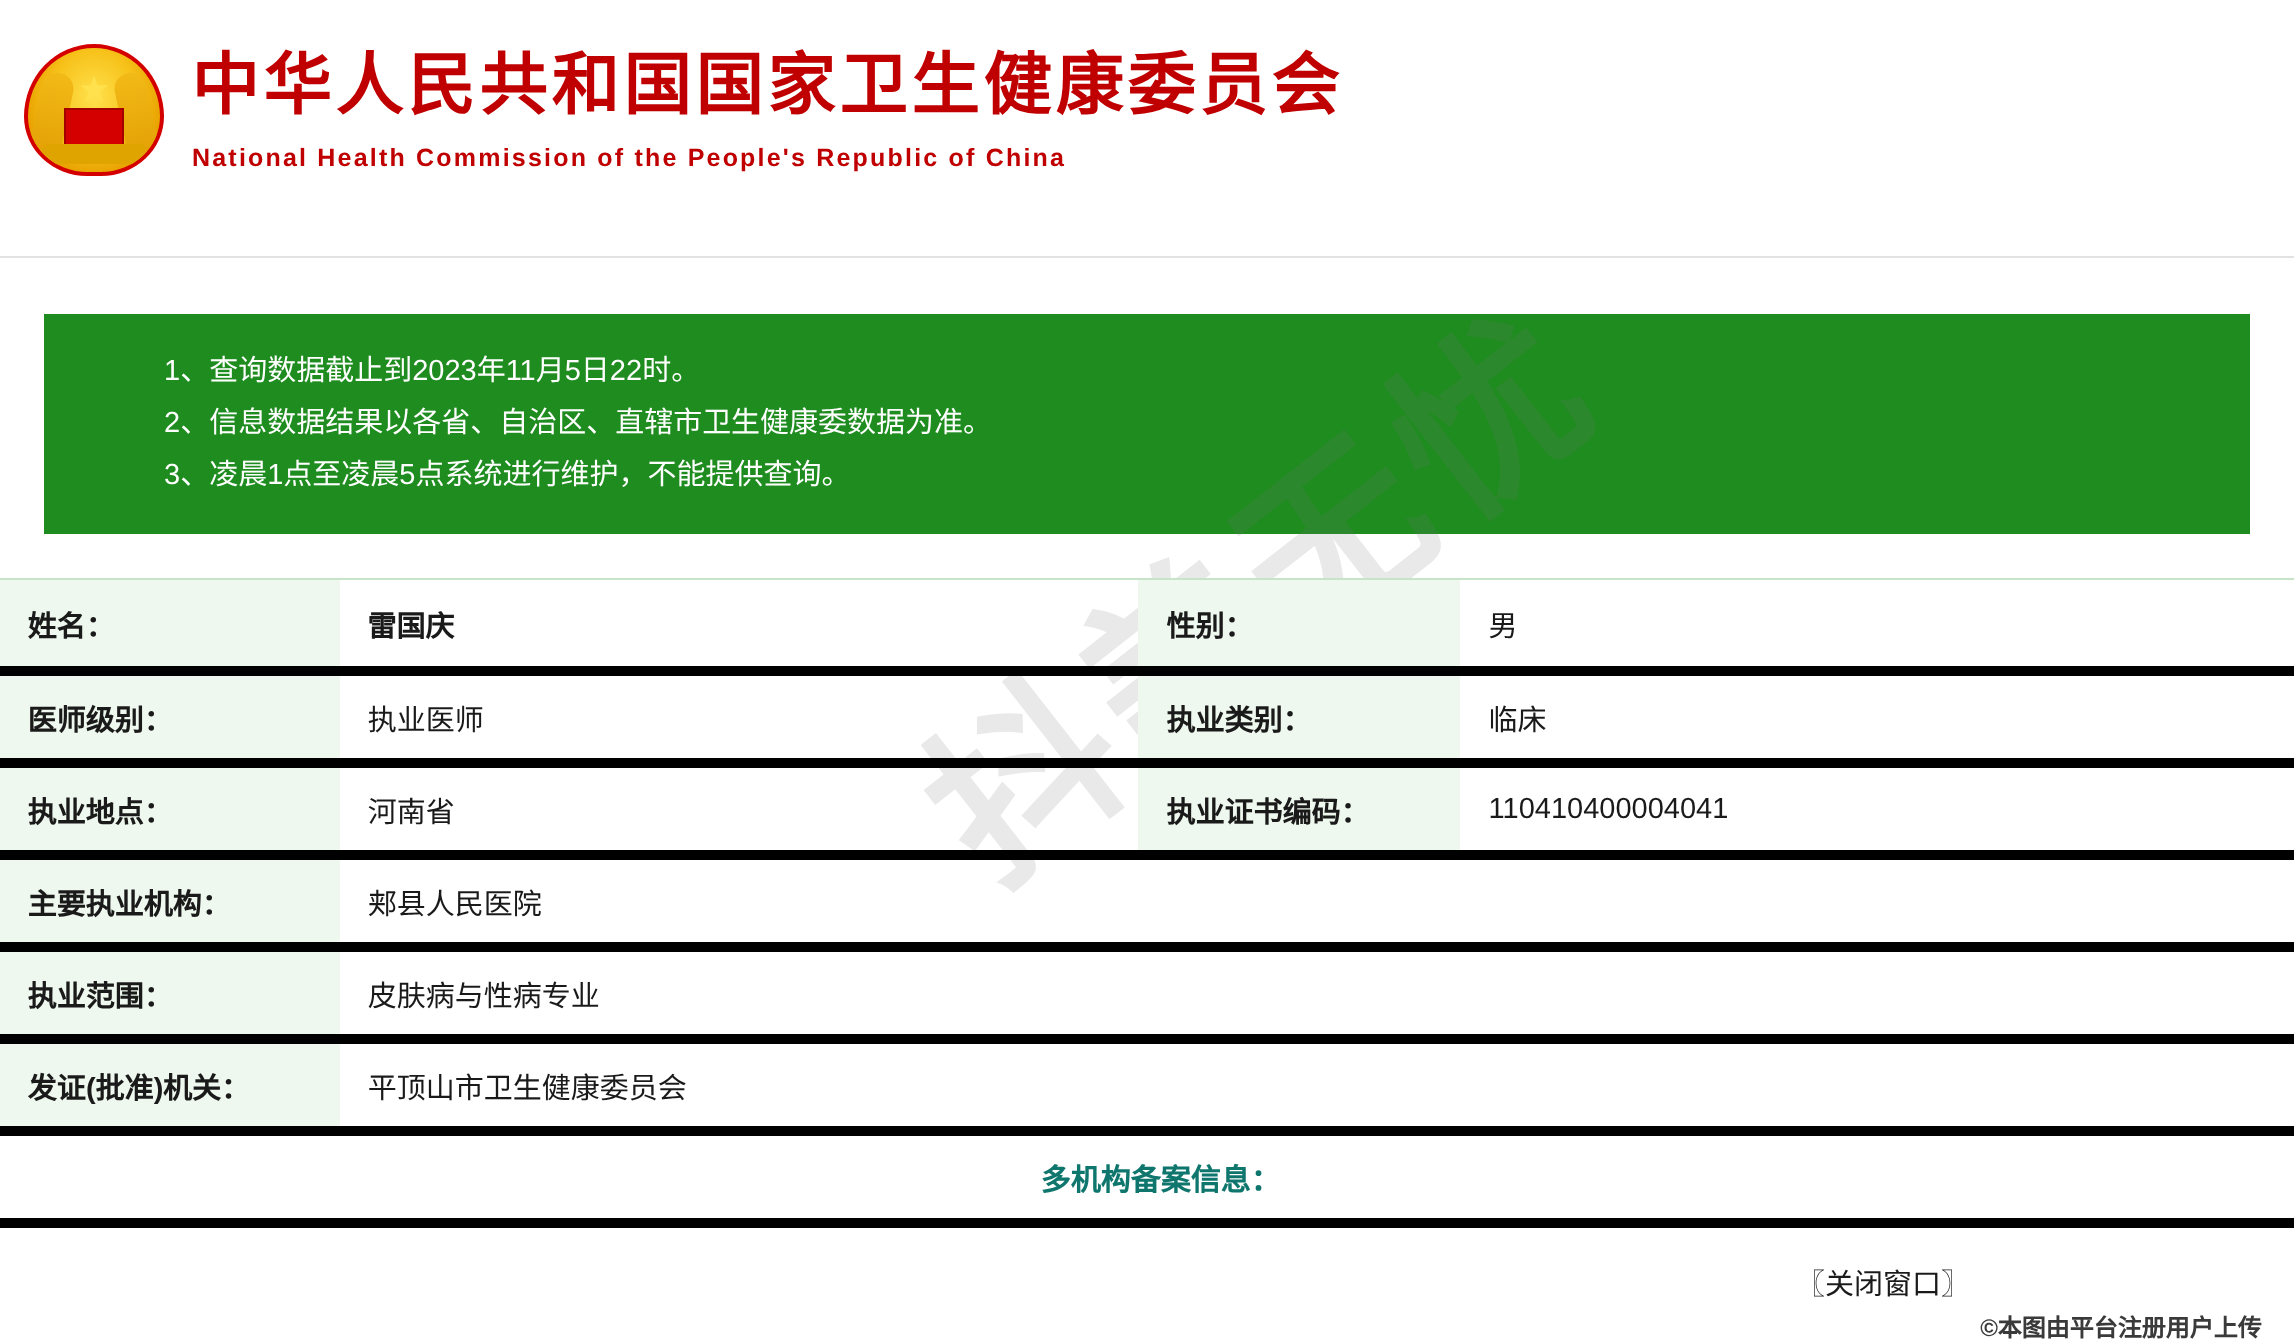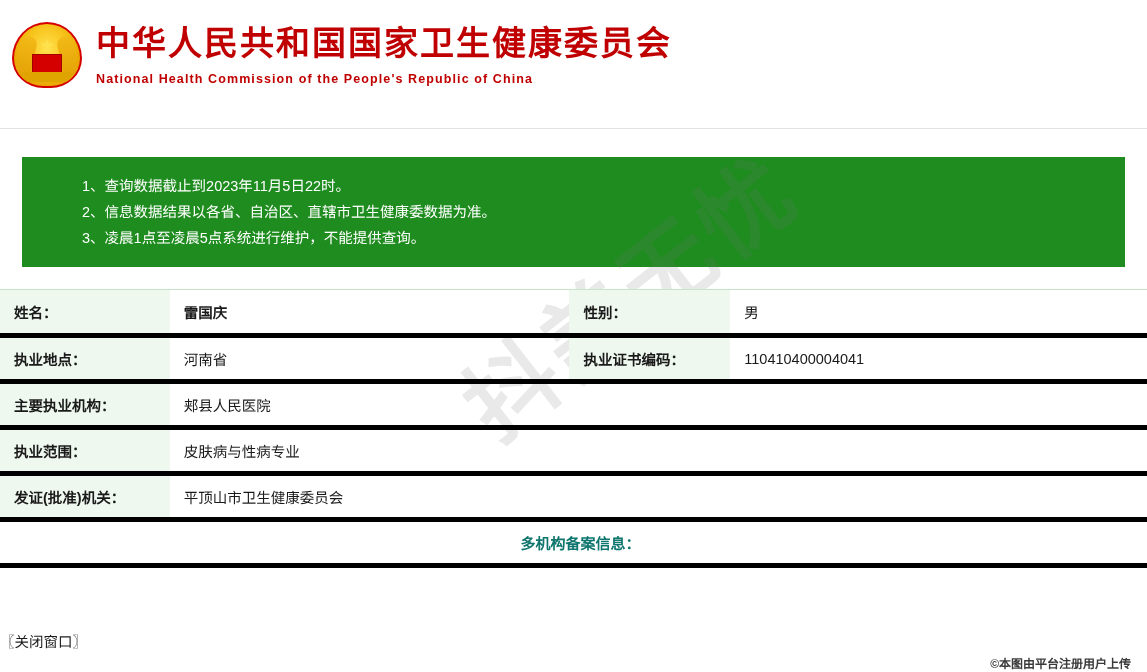--- a/index.html
+++ b/index.html
@@ -170,21 +170,21 @@
     z-index: 1;
     white-space: nowrap;
   }
 
   
   .footer {
     position: absolute;
     left: 0;
     top: 630px;
     width: 985px;
-    text-align: left;
+    text-align: right;
     font-size: 14.5px;
     color: #1a1a1a;
   }
   .footer a { color: #1a1a1a; text-decoration: none; }
   .corner-mark {
     position: absolute;
     right: 16px;
     bottom: 1px;
     font-size: 12px;
     color: #3a3a3a;
@@ -222,20 +222,26 @@
 
 <table class="info-table">
   <tbody>
     <tr>
       <td class="label">姓名：</td>
       <td class="value strong">雷国庆</td>
       <td class="label2">性别：</td>
       <td class="value2">男</td>
     </tr>
     <tr>
+      <td class="label">医师级别：</td>
+      <td class="value">执业医师</td>
+      <td class="label2">执业类别：</td>
+      <td class="value2">临床</td>
+    </tr>
+    <tr>
       <td class="label">执业地点：</td>
       <td class="value">河南省</td>
       <td class="label2">执业证书编码：</td>
       <td class="value2">110410400004041</td>
     </tr>
     <tr class="row-full">
       <td class="label">主要执业机构：</td>
       <td class="value" colspan="3">郏县人民医院</td>
     </tr>
     <tr class="row-full">

